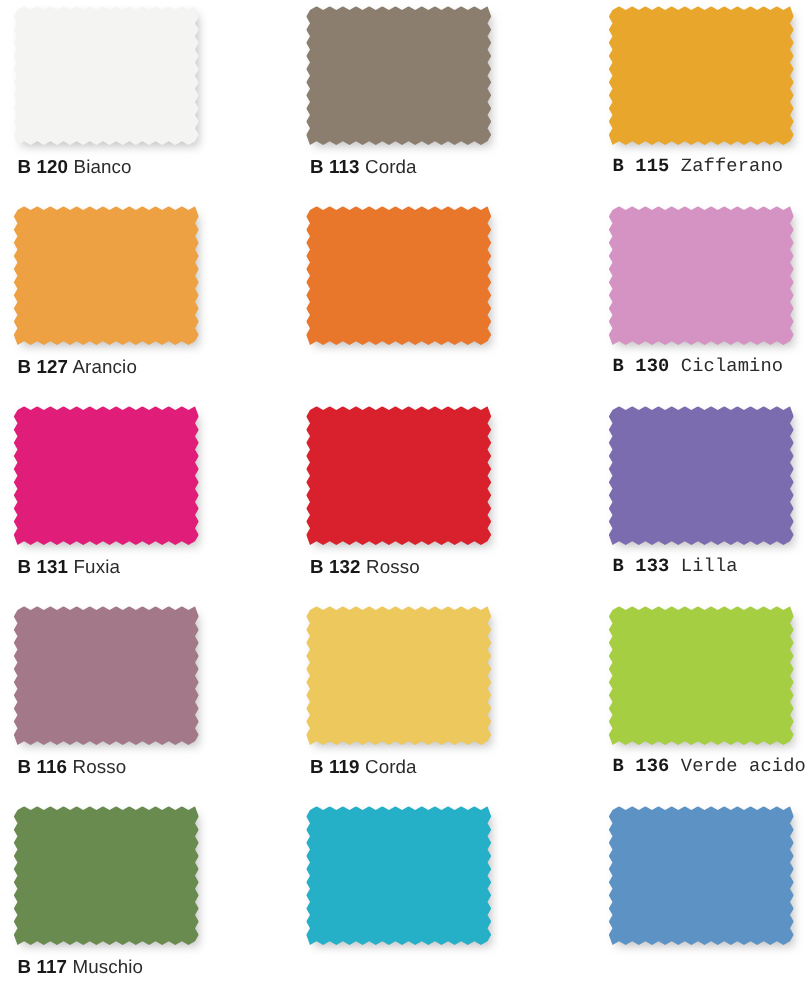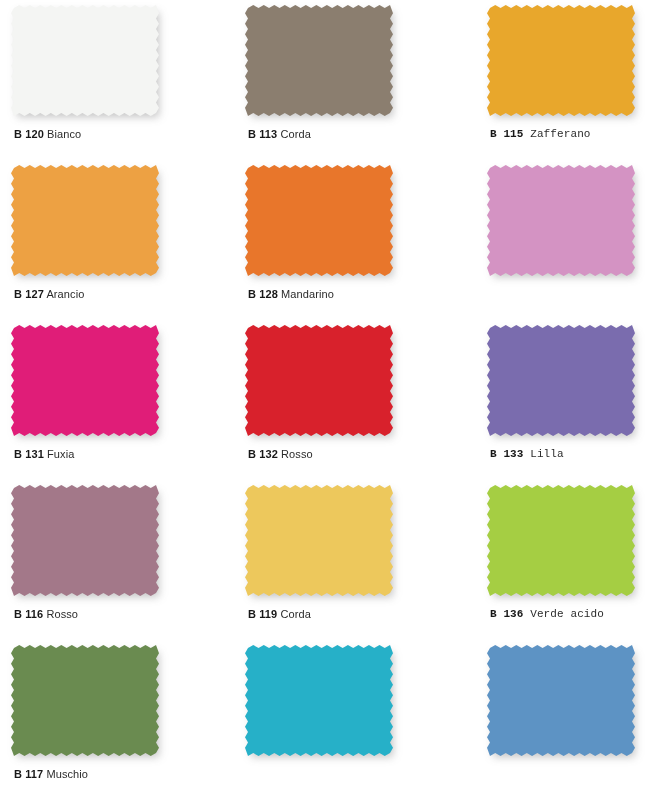--- a/index.html
+++ b/index.html
@@ -121,21 +121,21 @@
     top: -3px;
     width: 148px;
     height: 111px;
     z-index: 2;
     pointer-events: none;
   }
 
   
   .swatch-label {
     margin-top: 14px;
-    font-size: 11px;
+    font-size: 15px;
     line-height: 14px;
     color: #231f20;
     white-space: nowrap;
     letter-spacing: 0.1px;
   }
   .swatch-code {
     font-weight: bold;
     color: #181818;
   }
   .swatch-name {
@@ -238,39 +238,39 @@
               </clipPath>
             </defs>
             <path d="M 3.00 3.00 L 8.26 0.00 L 13.52 3.00 L 18.78 0.00 L 24.04 3.00 L 29.30 0.00 L 34.56 3.00 L 39.81 0.00 L 45.07 3.00 L 50.33 0.00 L 55.59 3.00 L 60.85 0.00 L 66.11 3.00 L 71.37 0.00 L 76.63 3.00 L 81.89 0.00 L 87.15 3.00 L 92.41 0.00 L 97.67 3.00 L 102.93 0.00 L 108.19 3.00 L 113.44 0.00 L 118.70 3.00 L 123.96 0.00 L 129.22 3.00 L 134.48 0.00 L 139.74 3.00 L 145.00 0.00 L 148.00 8.25 L 145.00 13.50 L 148.00 18.75 L 145.00 24.00 L 148.00 29.25 L 145.00 34.50 L 148.00 39.75 L 145.00 45.00 L 148.00 50.25 L 145.00 55.50 L 148.00 60.75 L 145.00 66.00 L 148.00 71.25 L 145.00 76.50 L 148.00 81.75 L 145.00 87.00 L 148.00 92.25 L 145.00 97.50 L 148.00 102.75 L 145.00 108.00 L 139.74 111.00 L 134.48 108.00 L 129.22 111.00 L 123.96 108.00 L 118.70 111.00 L 113.44 108.00 L 108.19 111.00 L 102.93 108.00 L 97.67 111.00 L 92.41 108.00 L 87.15 111.00 L 81.89 108.00 L 76.63 111.00 L 71.37 108.00 L 66.11 111.00 L 60.85 108.00 L 55.59 111.00 L 50.33 108.00 L 45.07 111.00 L 39.81 108.00 L 34.56 111.00 L 29.30 108.00 L 24.04 111.00 L 18.78 108.00 L 13.52 111.00 L 8.26 108.00 L 3.00 111.00 L 0.00 102.75 L 3.00 97.50 L 0.00 92.25 L 3.00 87.00 L 0.00 81.75 L 3.00 76.50 L 0.00 71.25 L 3.00 66.00 L 0.00 60.75 L 3.00 55.50 L 0.00 50.25 L 3.00 45.00 L 0.00 39.75 L 3.00 34.50 L 0.00 29.25 L 3.00 24.00 L 0.00 18.75 L 3.00 13.50 L 0.00 8.25 Z" fill="#e8762b"></path>
           </svg></div>
         <div class="swatch" style="mask-image: none; clip-path: polygon(0% 2.857%, 3.704% 0%, 7.407% 2.857%, 11.111% 0%, 14.815% 2.857%, 18.519% 0%, 22.222% 2.857%, 25.926% 0%, 29.63% 2.857%, 33.333% 0%, 37.037% 2.857%, 40.741% 0%, 44.444% 2.857%, 48.148% 0%, 51.852% 2.857%, 55.556% 0%, 59.259% 2.857%, 62.963% 0%, 66.667% 2.857%, 70.37% 0%, 74.074% 2.857%, 77.778% 0%, 81.481% 2.857%, 85.185% 0%, 88.889% 2.857%, 92.593% 0%, 96.296% 2.857%, 100% 0%, 100% 5%, 97.887% 10%, 100% 15%, 97.887% 20%, 100% 25%, 97.887% 30%, 100% 35%, 97.887% 40%, 100% 45%, 97.887% 50%, 100% 55%, 97.887% 60%, 100% 65%, 97.887% 70%, 100% 75%, 97.887% 80%, 100% 85%, 97.887% 90%, 100% 95%, 97.887% 100%, 96.296% 100%, 92.593% 97.143%, 88.889% 100%, 85.185% 97.143%, 81.481% 100%, 77.778% 97.143%, 74.074% 100%, 70.37% 97.143%, 66.667% 100%, 62.963% 97.143%, 59.259% 100%, 55.556% 97.143%, 51.852% 100%, 48.148% 97.143%, 44.444% 100%, 40.741% 97.143%, 37.037% 100%, 33.333% 97.143%, 29.63% 100%, 25.926% 97.143%, 22.222% 100%, 18.519% 97.143%, 14.815% 100%, 11.111% 97.143%, 7.407% 100%, 3.704% 97.143%, 0% 100%, 0% 95%, 2.113% 90%, 0% 85%, 2.113% 80%, 0% 75%, 2.113% 70%, 0% 65%, 2.113% 60%, 0% 55%, 2.113% 50%, 0% 45%, 2.113% 40%, 0% 35%, 2.113% 30%, 0% 25%, 2.113% 20%, 0% 15%, 2.113% 10%, 0% 5%);">
           <div class="swatch-color" style="background: rgb(232, 118, 43);"></div>
           <div class="swatch-texture"></div>
           <div class="swatch-sheen"></div>
         </div>
       </div>
-      <div class="swatch-label"><span class="swatch-code">B 128</span> <span class="swatch-name">Mandarino</span></div>
     </div>
     <div class="swatch-cell col-2">
       <div class="swatch-wrap">
         <div class="swatch-shadow"></div>
         <div class="pinked-edge"><svg width="148" height="111" viewBox="0 0 148 111" xmlns="http://www.w3.org/2000/svg">
             <defs>
               <clipPath id="cp">
                 <path d="M 3.00 3.00 L 8.26 0.00 L 13.52 3.00 L 18.78 0.00 L 24.04 3.00 L 29.30 0.00 L 34.56 3.00 L 39.81 0.00 L 45.07 3.00 L 50.33 0.00 L 55.59 3.00 L 60.85 0.00 L 66.11 3.00 L 71.37 0.00 L 76.63 3.00 L 81.89 0.00 L 87.15 3.00 L 92.41 0.00 L 97.67 3.00 L 102.93 0.00 L 108.19 3.00 L 113.44 0.00 L 118.70 3.00 L 123.96 0.00 L 129.22 3.00 L 134.48 0.00 L 139.74 3.00 L 145.00 0.00 L 148.00 8.25 L 145.00 13.50 L 148.00 18.75 L 145.00 24.00 L 148.00 29.25 L 145.00 34.50 L 148.00 39.75 L 145.00 45.00 L 148.00 50.25 L 145.00 55.50 L 148.00 60.75 L 145.00 66.00 L 148.00 71.25 L 145.00 76.50 L 148.00 81.75 L 145.00 87.00 L 148.00 92.25 L 145.00 97.50 L 148.00 102.75 L 145.00 108.00 L 139.74 111.00 L 134.48 108.00 L 129.22 111.00 L 123.96 108.00 L 118.70 111.00 L 113.44 108.00 L 108.19 111.00 L 102.93 108.00 L 97.67 111.00 L 92.41 108.00 L 87.15 111.00 L 81.89 108.00 L 76.63 111.00 L 71.37 108.00 L 66.11 111.00 L 60.85 108.00 L 55.59 111.00 L 50.33 108.00 L 45.07 111.00 L 39.81 108.00 L 34.56 111.00 L 29.30 108.00 L 24.04 111.00 L 18.78 108.00 L 13.52 111.00 L 8.26 108.00 L 3.00 111.00 L 0.00 102.75 L 3.00 97.50 L 0.00 92.25 L 3.00 87.00 L 0.00 81.75 L 3.00 76.50 L 0.00 71.25 L 3.00 66.00 L 0.00 60.75 L 3.00 55.50 L 0.00 50.25 L 3.00 45.00 L 0.00 39.75 L 3.00 34.50 L 0.00 29.25 L 3.00 24.00 L 0.00 18.75 L 3.00 13.50 L 0.00 8.25 Z"></path>
               </clipPath>
             </defs>
             <path d="M 3.00 3.00 L 8.26 0.00 L 13.52 3.00 L 18.78 0.00 L 24.04 3.00 L 29.30 0.00 L 34.56 3.00 L 39.81 0.00 L 45.07 3.00 L 50.33 0.00 L 55.59 3.00 L 60.85 0.00 L 66.11 3.00 L 71.37 0.00 L 76.63 3.00 L 81.89 0.00 L 87.15 3.00 L 92.41 0.00 L 97.67 3.00 L 102.93 0.00 L 108.19 3.00 L 113.44 0.00 L 118.70 3.00 L 123.96 0.00 L 129.22 3.00 L 134.48 0.00 L 139.74 3.00 L 145.00 0.00 L 148.00 8.25 L 145.00 13.50 L 148.00 18.75 L 145.00 24.00 L 148.00 29.25 L 145.00 34.50 L 148.00 39.75 L 145.00 45.00 L 148.00 50.25 L 145.00 55.50 L 148.00 60.75 L 145.00 66.00 L 148.00 71.25 L 145.00 76.50 L 148.00 81.75 L 145.00 87.00 L 148.00 92.25 L 145.00 97.50 L 148.00 102.75 L 145.00 108.00 L 139.74 111.00 L 134.48 108.00 L 129.22 111.00 L 123.96 108.00 L 118.70 111.00 L 113.44 108.00 L 108.19 111.00 L 102.93 108.00 L 97.67 111.00 L 92.41 108.00 L 87.15 111.00 L 81.89 108.00 L 76.63 111.00 L 71.37 108.00 L 66.11 111.00 L 60.85 108.00 L 55.59 111.00 L 50.33 108.00 L 45.07 111.00 L 39.81 108.00 L 34.56 111.00 L 29.30 108.00 L 24.04 111.00 L 18.78 108.00 L 13.52 111.00 L 8.26 108.00 L 3.00 111.00 L 0.00 102.75 L 3.00 97.50 L 0.00 92.25 L 3.00 87.00 L 0.00 81.75 L 3.00 76.50 L 0.00 71.25 L 3.00 66.00 L 0.00 60.75 L 3.00 55.50 L 0.00 50.25 L 3.00 45.00 L 0.00 39.75 L 3.00 34.50 L 0.00 29.25 L 3.00 24.00 L 0.00 18.75 L 3.00 13.50 L 0.00 8.25 Z" fill="#d493c3"></path>
           </svg></div>
         <div class="swatch" style="mask-image: none; clip-path: polygon(0% 2.857%, 3.704% 0%, 7.407% 2.857%, 11.111% 0%, 14.815% 2.857%, 18.519% 0%, 22.222% 2.857%, 25.926% 0%, 29.63% 2.857%, 33.333% 0%, 37.037% 2.857%, 40.741% 0%, 44.444% 2.857%, 48.148% 0%, 51.852% 2.857%, 55.556% 0%, 59.259% 2.857%, 62.963% 0%, 66.667% 2.857%, 70.37% 0%, 74.074% 2.857%, 77.778% 0%, 81.481% 2.857%, 85.185% 0%, 88.889% 2.857%, 92.593% 0%, 96.296% 2.857%, 100% 0%, 100% 5%, 97.887% 10%, 100% 15%, 97.887% 20%, 100% 25%, 97.887% 30%, 100% 35%, 97.887% 40%, 100% 45%, 97.887% 50%, 100% 55%, 97.887% 60%, 100% 65%, 97.887% 70%, 100% 75%, 97.887% 80%, 100% 85%, 97.887% 90%, 100% 95%, 97.887% 100%, 96.296% 100%, 92.593% 97.143%, 88.889% 100%, 85.185% 97.143%, 81.481% 100%, 77.778% 97.143%, 74.074% 100%, 70.37% 97.143%, 66.667% 100%, 62.963% 97.143%, 59.259% 100%, 55.556% 97.143%, 51.852% 100%, 48.148% 97.143%, 44.444% 100%, 40.741% 97.143%, 37.037% 100%, 33.333% 97.143%, 29.63% 100%, 25.926% 97.143%, 22.222% 100%, 18.519% 97.143%, 14.815% 100%, 11.111% 97.143%, 7.407% 100%, 3.704% 97.143%, 0% 100%, 0% 95%, 2.113% 90%, 0% 85%, 2.113% 80%, 0% 75%, 2.113% 70%, 0% 65%, 2.113% 60%, 0% 55%, 2.113% 50%, 0% 45%, 2.113% 40%, 0% 35%, 2.113% 30%, 0% 25%, 2.113% 20%, 0% 15%, 2.113% 10%, 0% 5%);">
           <div class="swatch-color" style="background: rgb(212, 147, 195);"></div>
           <div class="swatch-texture"></div>
           <div class="swatch-sheen"></div>
         </div>
       </div>
+      <div class="swatch-label"><span class="swatch-code">B 130</span> <span class="swatch-name">Ciclamino</span></div>
     </div>
     <div class="swatch-cell col-0">
       <div class="swatch-wrap">
         <div class="swatch-shadow"></div>
         <div class="pinked-edge"><svg width="148" height="111" viewBox="0 0 148 111" xmlns="http://www.w3.org/2000/svg">
             <defs>
               <clipPath id="cp">
                 <path d="M 3.00 3.00 L 8.26 0.00 L 13.52 3.00 L 18.78 0.00 L 24.04 3.00 L 29.30 0.00 L 34.56 3.00 L 39.81 0.00 L 45.07 3.00 L 50.33 0.00 L 55.59 3.00 L 60.85 0.00 L 66.11 3.00 L 71.37 0.00 L 76.63 3.00 L 81.89 0.00 L 87.15 3.00 L 92.41 0.00 L 97.67 3.00 L 102.93 0.00 L 108.19 3.00 L 113.44 0.00 L 118.70 3.00 L 123.96 0.00 L 129.22 3.00 L 134.48 0.00 L 139.74 3.00 L 145.00 0.00 L 148.00 8.25 L 145.00 13.50 L 148.00 18.75 L 145.00 24.00 L 148.00 29.25 L 145.00 34.50 L 148.00 39.75 L 145.00 45.00 L 148.00 50.25 L 145.00 55.50 L 148.00 60.75 L 145.00 66.00 L 148.00 71.25 L 145.00 76.50 L 148.00 81.75 L 145.00 87.00 L 148.00 92.25 L 145.00 97.50 L 148.00 102.75 L 145.00 108.00 L 139.74 111.00 L 134.48 108.00 L 129.22 111.00 L 123.96 108.00 L 118.70 111.00 L 113.44 108.00 L 108.19 111.00 L 102.93 108.00 L 97.67 111.00 L 92.41 108.00 L 87.15 111.00 L 81.89 108.00 L 76.63 111.00 L 71.37 108.00 L 66.11 111.00 L 60.85 108.00 L 55.59 111.00 L 50.33 108.00 L 45.07 111.00 L 39.81 108.00 L 34.56 111.00 L 29.30 108.00 L 24.04 111.00 L 18.78 108.00 L 13.52 111.00 L 8.26 108.00 L 3.00 111.00 L 0.00 102.75 L 3.00 97.50 L 0.00 92.25 L 3.00 87.00 L 0.00 81.75 L 3.00 76.50 L 0.00 71.25 L 3.00 66.00 L 0.00 60.75 L 3.00 55.50 L 0.00 50.25 L 3.00 45.00 L 0.00 39.75 L 3.00 34.50 L 0.00 29.25 L 3.00 24.00 L 0.00 18.75 L 3.00 13.50 L 0.00 8.25 Z"></path>
               </clipPath>
             </defs>

